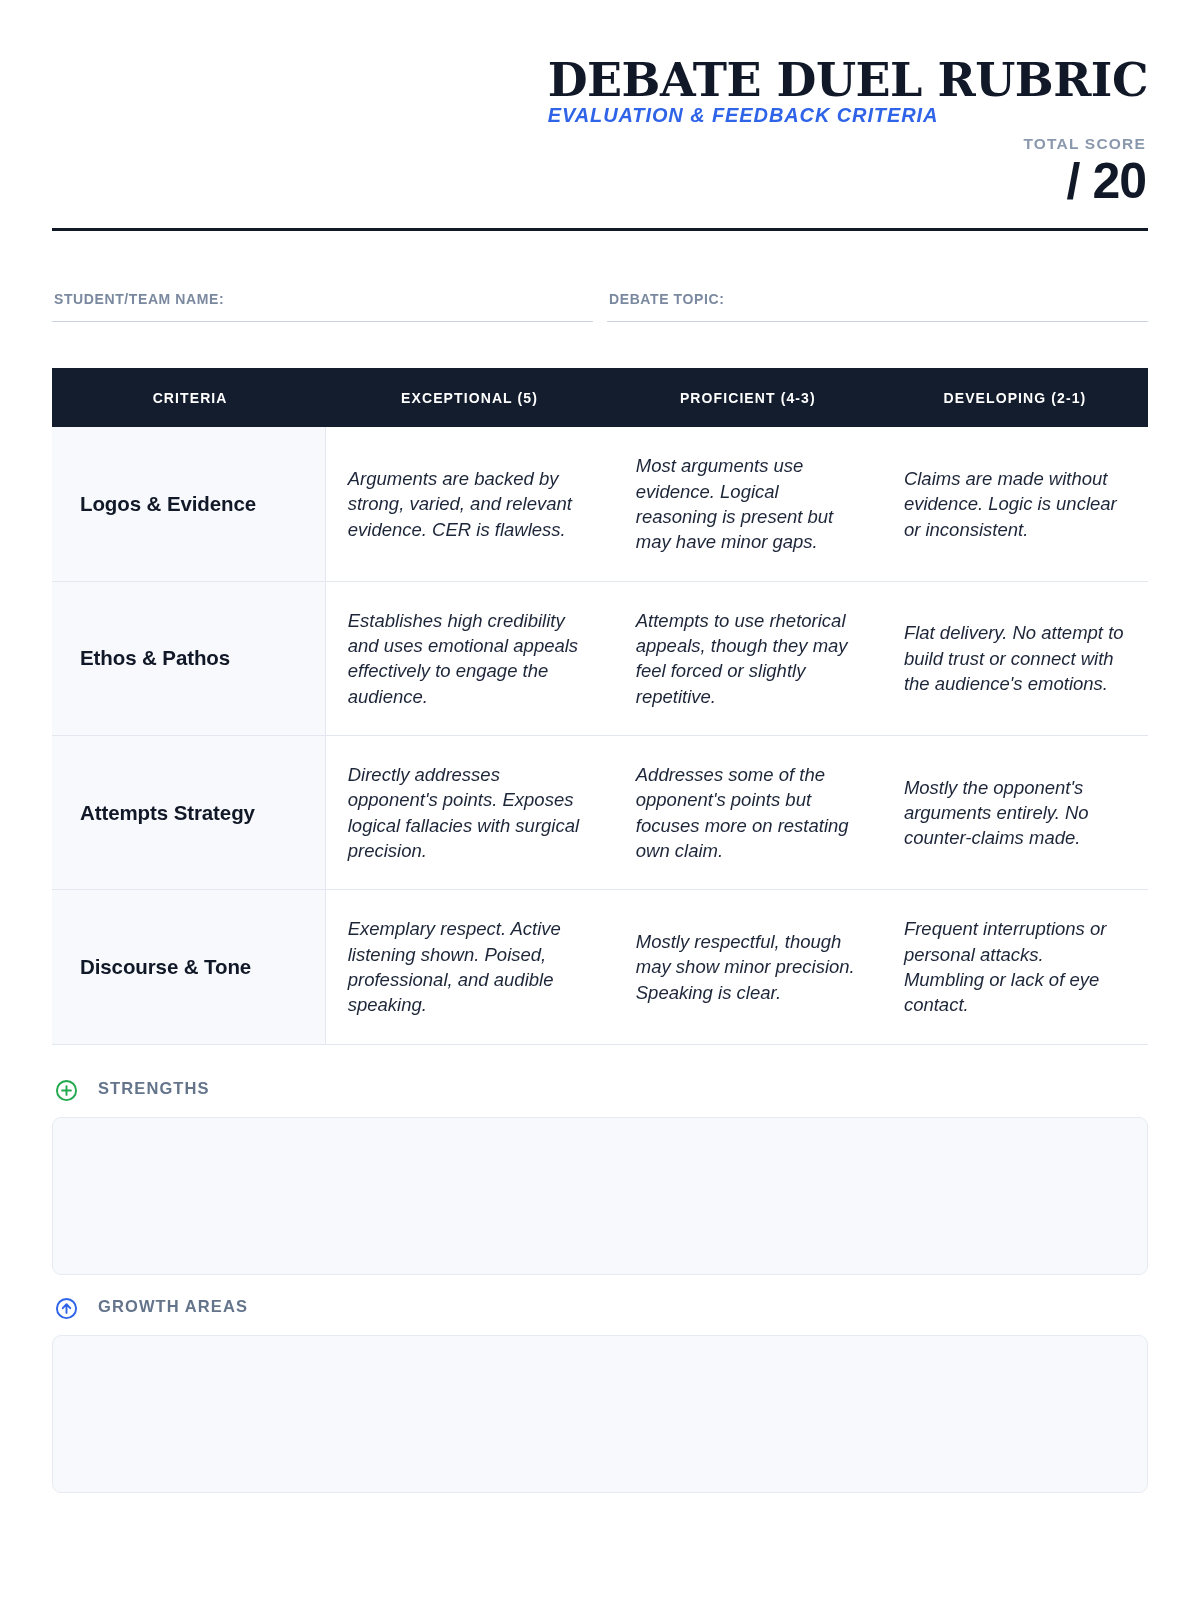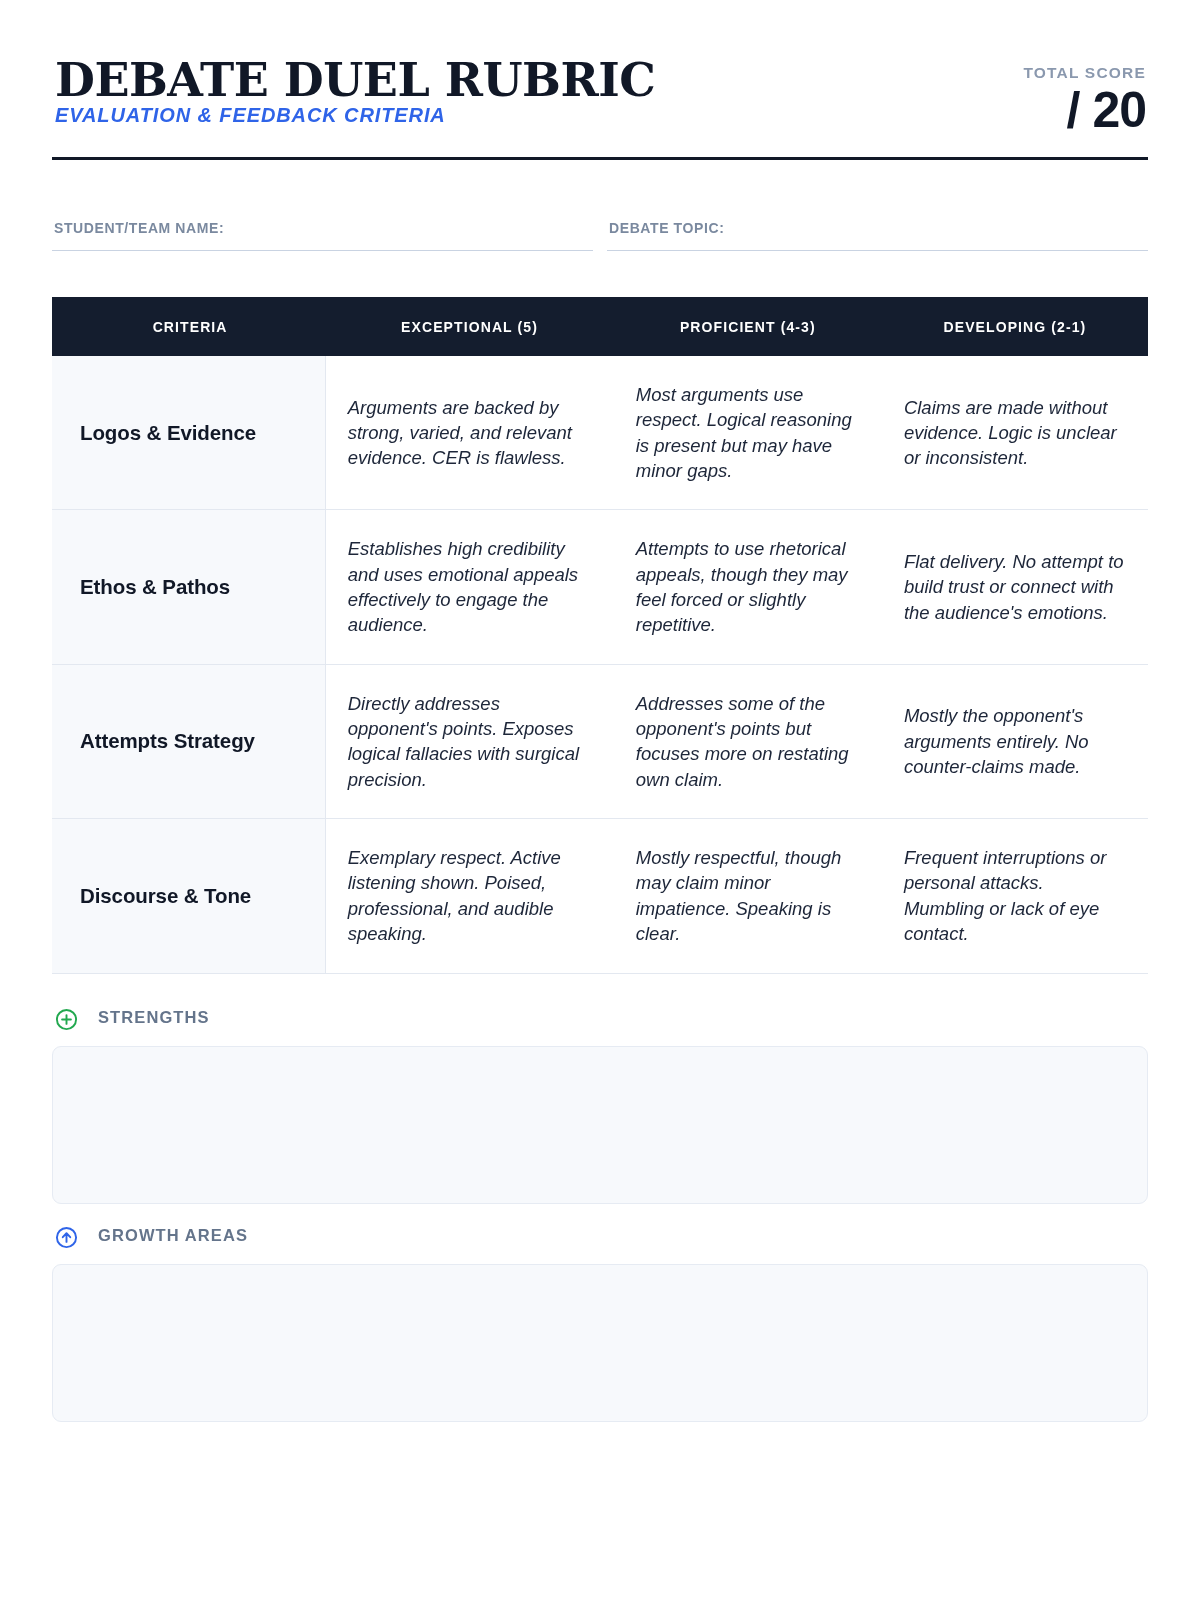--- a/index.html
+++ b/index.html
@@ -18,23 +18,24 @@
     height: 1600px;
     background: #ffffff;
     margin: 0 auto;
     padding: 52px 52px 0 52px;
     overflow: hidden;
   }
 
   
   .header {
     display: flex;
-    align-items: flex-start;
+    align-items: flex-end;
     justify-content: space-between;
     padding-top: 4px;
+    flex-direction: column;
   }
 
   .title-block { padding-left: 3px; }
 
   .main-title {
     font-family: "DejaVu Serif", "Liberation Serif", serif;
     font-size: 46px;
     font-weight: 700;
     letter-spacing: -0.5px;
     color: #111827;
@@ -219,39 +220,39 @@
         <th class="c-crit">CRITERIA</th>
         <th class="c-exc">EXCEPTIONAL (5)</th>
         <th class="c-pro">PROFICIENT (4-3)</th>
         <th class="c-dev">DEVELOPING (2-1)</th>
       </tr>
     </thead>
     <tbody>
       <tr>
         <td class="crit-cell">Logos &amp; Evidence</td>
         <td>Arguments are backed by strong, varied, and relevant evidence. CER is flawless.</td>
-        <td>Most arguments use respect. Logical reasoning is present but may have minor gaps.</td>
+        <td>Most arguments use evidence. Logical reasoning is present but may have minor gaps.</td>
         <td>Claims are made without evidence. Logic is unclear or inconsistent.</td>
       </tr>
       <tr>
         <td class="crit-cell">Ethos &amp; Pathos</td>
         <td>Establishes high credibility and uses emotional appeals effectively to engage the audience.</td>
         <td>Attempts to use rhetorical appeals, though they may feel forced or slightly repetitive.</td>
         <td>Flat delivery. No attempt to build trust or connect with the audience's emotions.</td>
       </tr>
       <tr>
         <td class="crit-cell">Attempts Strategy</td>
         <td>Directly addresses opponent's points. Exposes logical fallacies with surgical precision.</td>
         <td>Addresses some of the opponent's points but focuses more on restating own claim.</td>
         <td>Mostly the opponent's arguments entirely. No counter-claims made.</td>
       </tr>
       <tr>
         <td class="crit-cell">Discourse &amp; Tone</td>
         <td>Exemplary respect. Active listening shown. Poised, professional, and audible speaking.</td>
-        <td>Mostly respectful, though may claim minor impatience. Speaking is clear.</td>
+        <td>Mostly respectful, though may show minor precision. Speaking is clear.</td>
         <td>Frequent interruptions or personal attacks. Mumbling or lack of eye contact.</td>
       </tr>
     </tbody>
   </table>
 
   <div class="fb-section">
     <div class="fb-head">
       <svg class="fb-icon" viewBox="0 0 24 24">
         <circle cx="12" cy="12" r="10" fill="none" stroke="#22a84f" stroke-width="2"></circle>
         <path d="M12 7.4 V16.6 M7.4 12 H16.6" stroke="#22a84f" stroke-width="2" stroke-linecap="round"></path>

